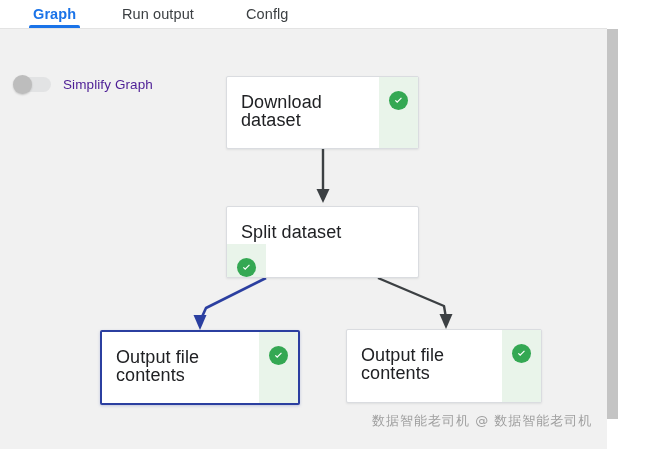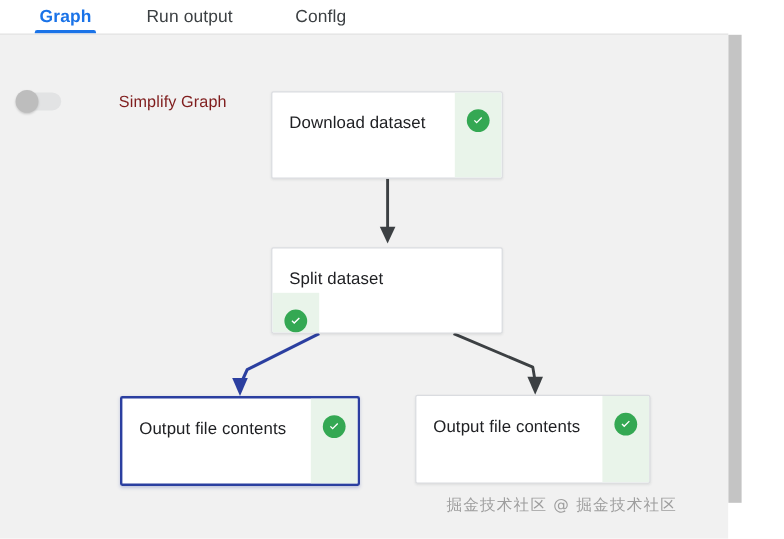--- a/index.html
+++ b/index.html
@@ -112,23 +112,22 @@
   .switch .knob {
     position: absolute;
     left: 0; top: 0;
     width: 19px; height: 19px;
     border-radius: 50%;
     background: #bdbdbd;
     box-shadow: 0 1px 2px rgba(0,0,0,.18);
   }
   .toggle-label {
     font-size: 13.5px;
-    color: #7f1d1d;
+    color: #4c1d95;
     letter-spacing: .1px;
-    margin-left: 36px;
   }
 
   
   .node {
     position: absolute;
     background: #ffffff;
     border: 1px solid #dadce0;
     border-radius: 2px;
     box-sizing: border-box;
     display: flex;
@@ -141,21 +140,21 @@
     box-shadow: 0 1px 3px rgba(43,63,160,.25);
   }
   .node .node-body {
     flex: 1 1 auto;
     display: flex;
     align-items: flex-start;
     padding: 16px 0 0 14px;
     box-sizing: border-box;
   }
   .node .node-label {
-    font-size: 14px;
+    font-size: 18px;
     color: #202124;
     letter-spacing: .1px;
     line-height: 18px;
   }
   .node .status-strip {
     flex: 0 0 auto;
     width: 39px;
     background: #e9f4ea;
     display: flex;
     align-items: flex-start;
@@ -294,15 +293,15 @@
         </span>
       </div>
     </div>
 
   </div>
 
   <div class="canvas-right-white"></div>
   <div class="scrollbar-track"></div>
   <div class="scrollbar-thumb"></div>
 
-  <div class="watermark">掘金技术社区 @ 掘金技术社区</div>
+  <div class="watermark">数据智能老司机 @ 数据智能老司机</div>
 
 </div>
 
 </body></html>

